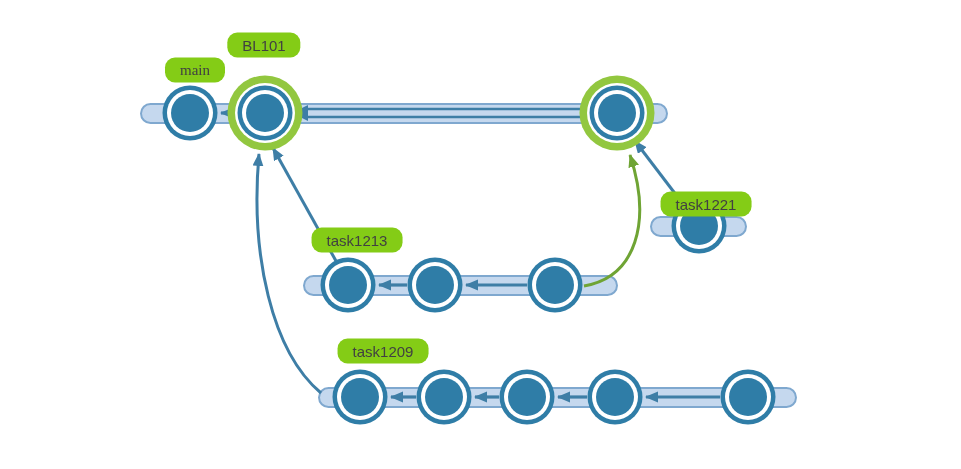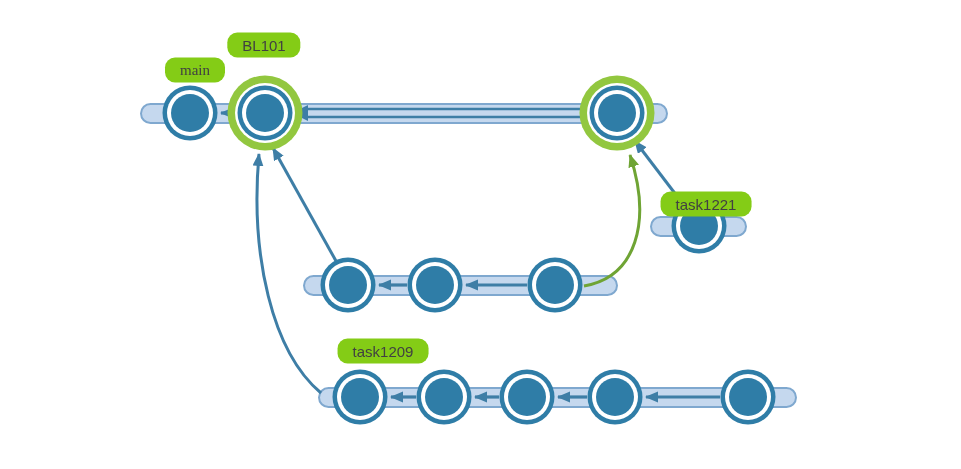--- a/index.html
+++ b/index.html
@@ -80,15 +80,16 @@
   <div class="node" style="left:555px;top:285px;"></div>
   <div class="node" style="left:360px;top:397px;"></div>
   <div class="node" style="left:444px;top:397px;"></div>
   <div class="node" style="left:527px;top:397px;"></div>
   <div class="node" style="left:615px;top:397px;"></div>
   <div class="node" style="left:748px;top:397px;"></div>
 
   <div class="pill" style="left:195px;top:70px;font-family:Liberation Serif, serif;">main</div>
   <div class="pill" style="left:264px;top:45px;">BL101</div>
   <div class="pill" style="left:706px;top:181px;margin-top:23px;">task1221</div>
+  <div class="pill" style="left:357px;top:240px;">task1213</div>
   <div class="pill" style="left:383px;top:351px;">task1209</div>
 
 </div>
 
 </body></html>

